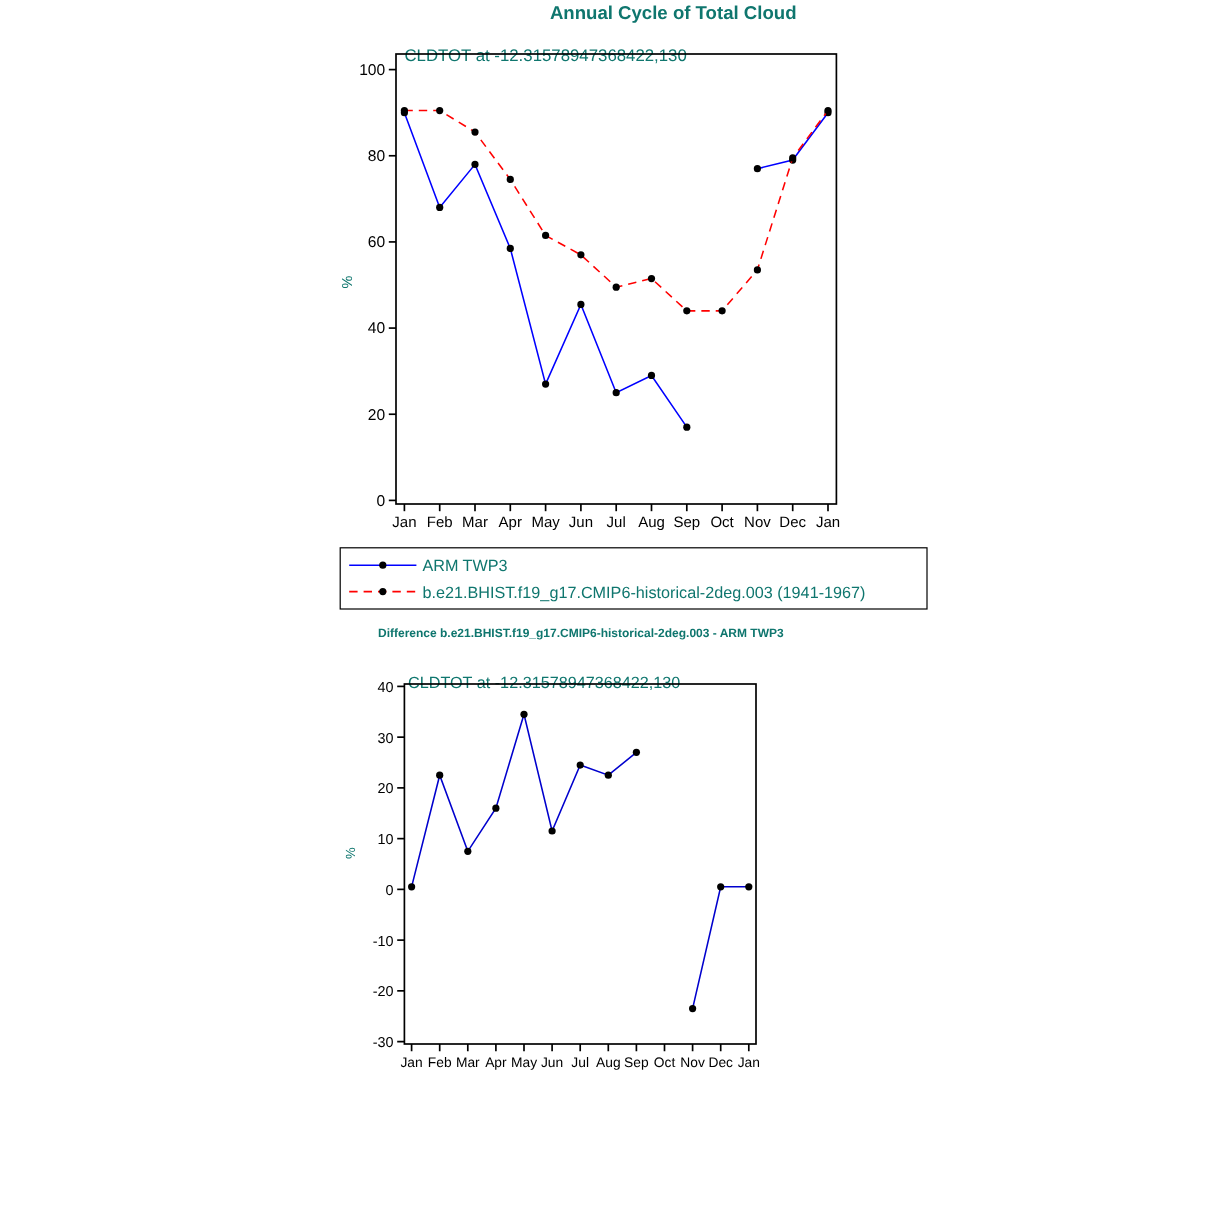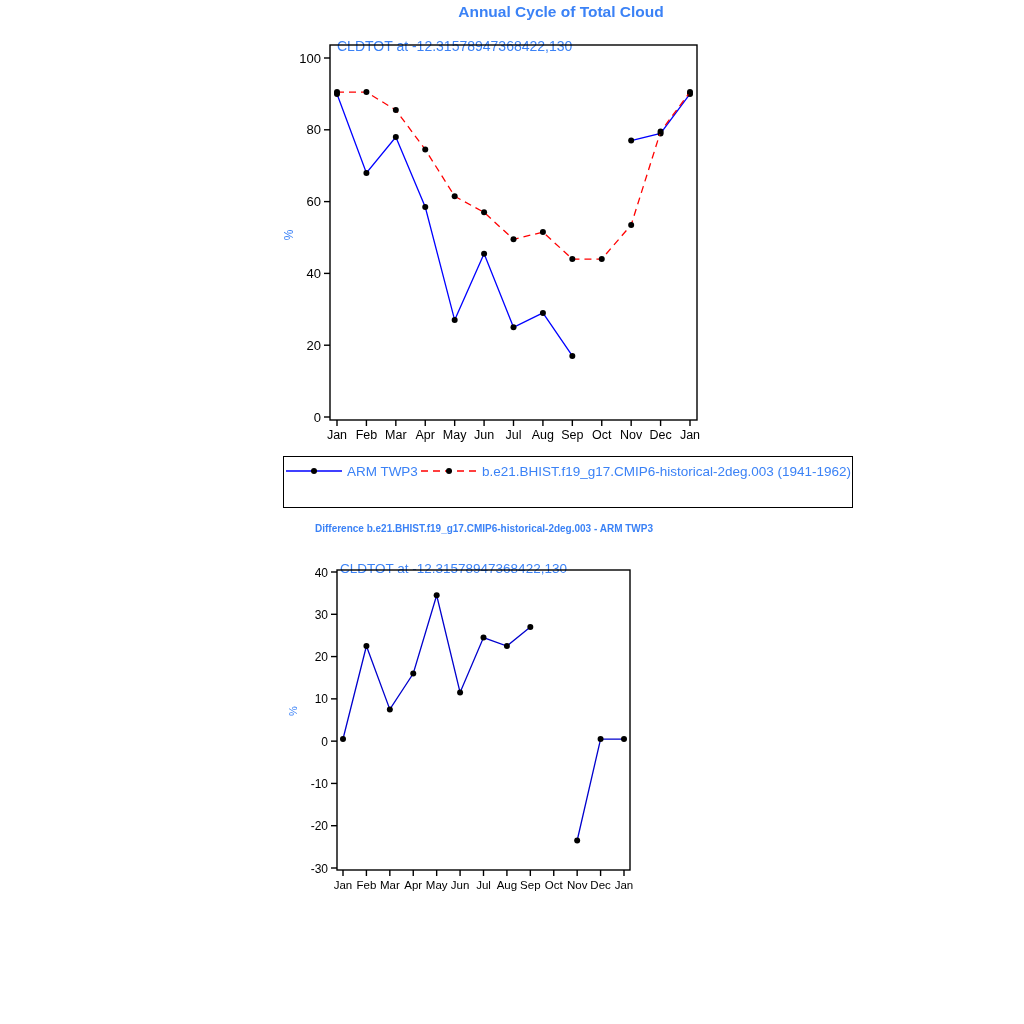--- a/index.html
+++ b/index.html
@@ -1,24 +1,24 @@
 <!DOCTYPE html>
 <html><head>
 <meta charset="utf-8">
 <style>
   html,body{margin:0;padding:0;background:#fff;}
   .page{position:relative;width:1024px;height:1024px;background:#ffffff;
-        font-family:"Liberation Sans",sans-serif;color:#3b82f6;overflow:hidden;}
+        font-family:"Liberation Sans",sans-serif;color:#0f766e;overflow:hidden;}
   .chart-title{position:absolute;font-weight:bold;font-size:15.5px;text-align:center;white-space:nowrap;}
   .chart-subtitle{position:absolute;font-size:14px;white-space:nowrap;margin-top:16px;}
   .y-axis-label{position:absolute;font-size:12px;transform:rotate(-90deg);transform-origin:center;}
   svg.plot{position:absolute;overflow:visible;}
   svg text{font-family:"Liberation Sans",sans-serif;fill:#000;}
   .legend{position:absolute;border:1px solid #000;background:#fff;box-sizing:border-box;
-          width:570px;height:52px;padding:4px 6px;display:flex;flex-direction:row;justify-content:center;gap:2px;}
+          width:490px;height:52px;padding:4px 6px;display:flex;flex-direction:column;justify-content:center;gap:2px;}
   .legend-row{display:flex;align-items:center;height:20px;}
   .legend-sample{flex:0 0 auto;margin-right:4px;}
   .legend-label{font-size:13.5px;white-space:nowrap;}
 </style>
 </head>
 <body>
 
 <div class="page">
 
   <div class="chart-title" style="left:311px;top:3px;width:500px;">Annual Cycle of Total Cloud</div>
@@ -102,21 +102,21 @@
         <line x1="1" y1="7" x2="57" y2="7" stroke-width="1.3" stroke="#0000ff"></line>
         <circle cx="29" cy="7" r="3" fill="#000"></circle>
       </svg>
       <span class="legend-label">ARM TWP3</span>
     </div>
     <div class="legend-row">
       <svg class="legend-sample" width="58" height="14">
         <line x1="1" y1="7" x2="57" y2="7" stroke-width="1.3" stroke-dasharray="7,5" stroke="#ff0000"></line>
         <circle cx="29" cy="7" r="3" fill="#000"></circle>
       </svg>
-      <span class="legend-label">b.e21.BHIST.f19_g17.CMIP6-historical-2deg.003 (1941-1962)</span>
+      <span class="legend-label">b.e21.BHIST.f19_g17.CMIP6-historical-2deg.003 (1941-1967)</span>
     </div>
   </div>
 
   <div class="chart-title" style="left:134px;top:523px;width:700px;font-size:10px;">Difference b.e21.BHIST.f19_g17.CMIP6-historical-2deg.003 - ARM TWP3</div>
 
   <div class="chart-subtitle" style="left:340px;top:545px;font-size:13.5px;">CLDTOT at -12.31578947368422,130</div>
 
   <div class="y-axis-label" style="left:288px;top:705px;font-size:11px;">%</div>
 
   <svg class="plot" style="left:270px;top:556px;" width="400" height="345">

